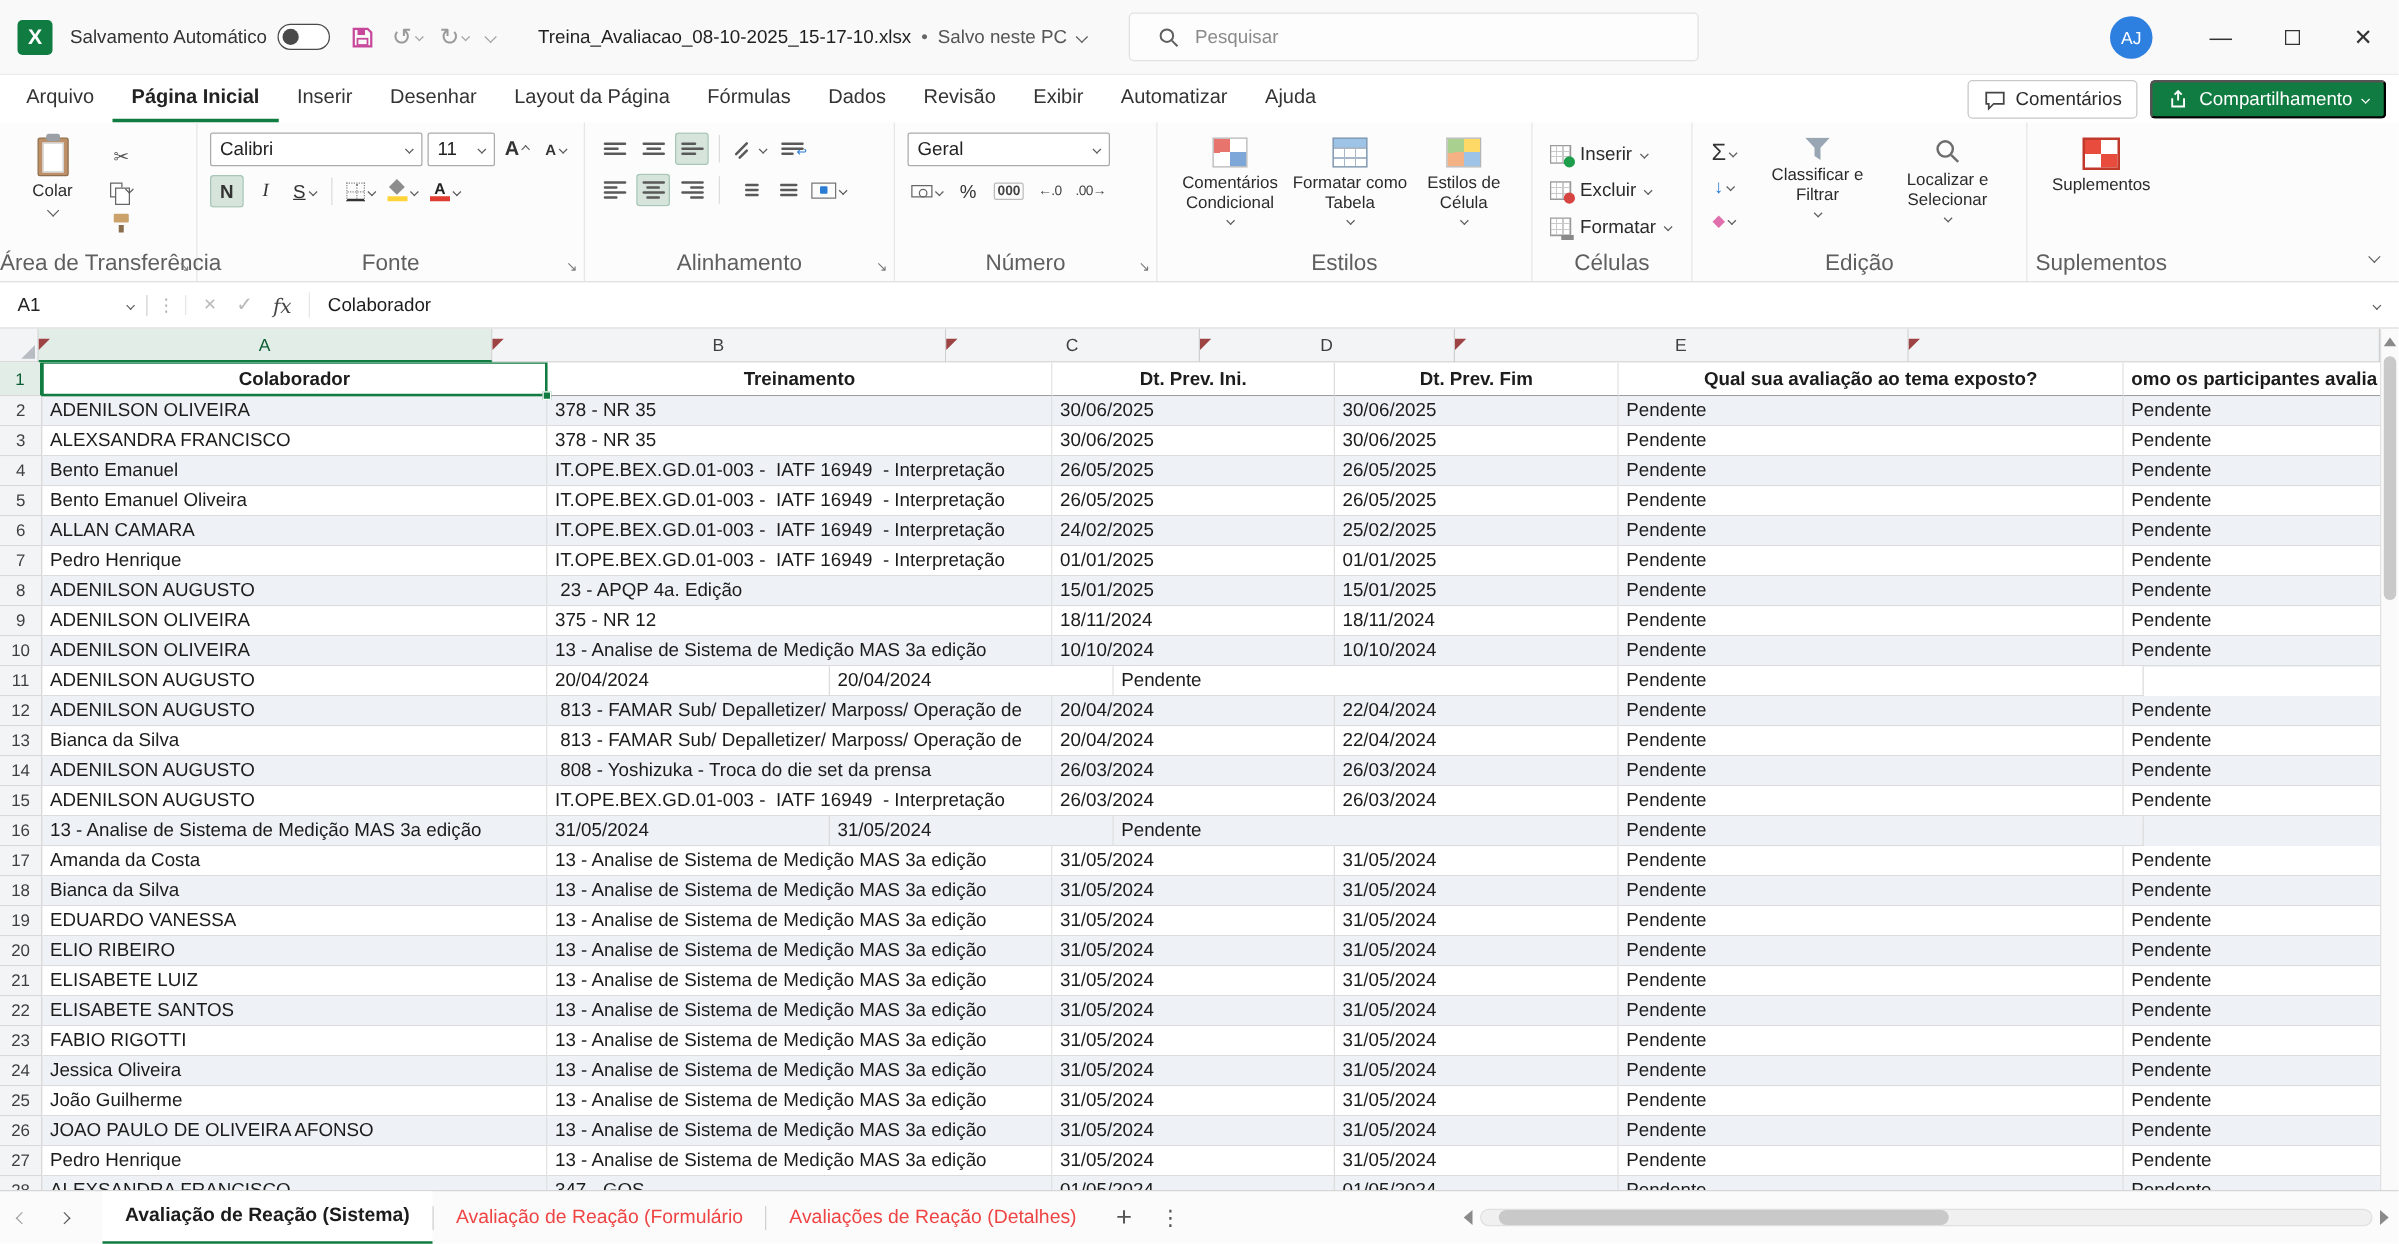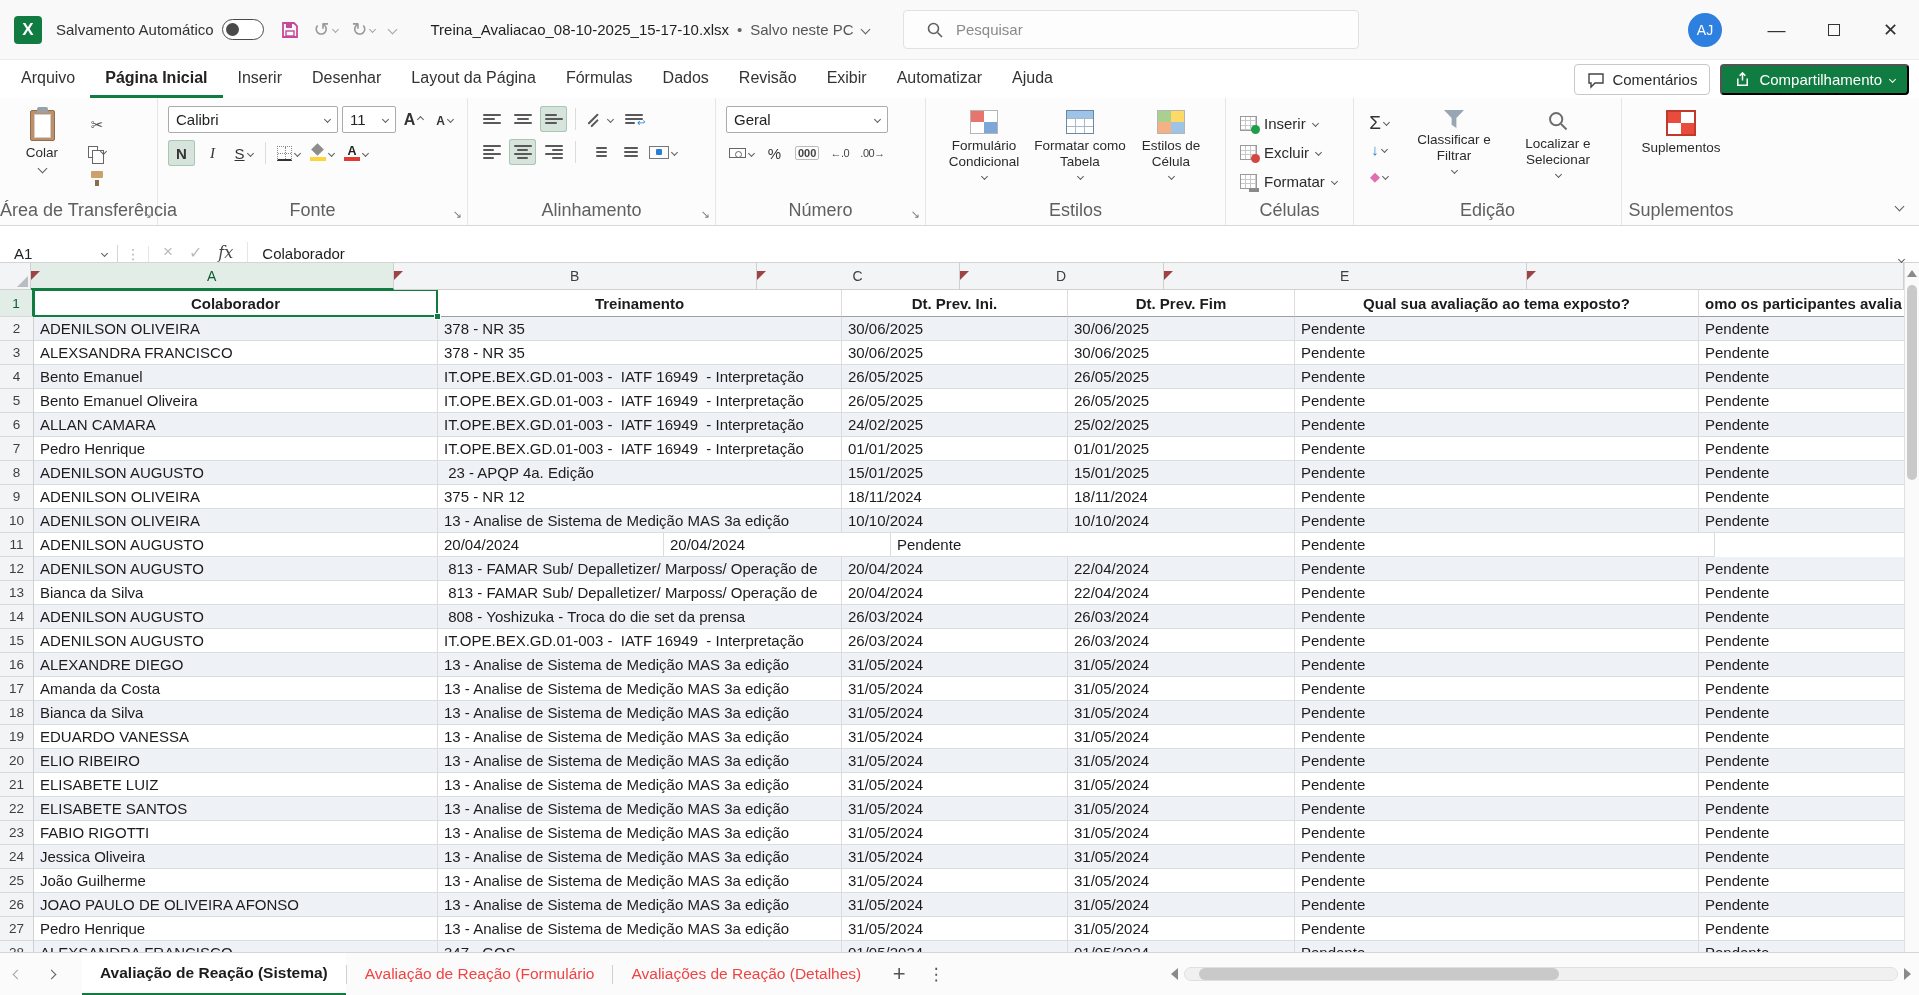--- a/index.html
+++ b/index.html
@@ -127,21 +127,21 @@
   .filldown{color:#2b7cd3;font-size:15px;font-weight:bold}
   .eraser{color:#e06fae;font-size:13px}
   .ic-funnel{width:20px;height:18px;background:#98a6b3;
     clip-path:polygon(0 0,100% 0,62% 45%,62% 100%,38% 82%,38% 45%)}
   .ic-addins{width:30px;height:26px;border:2px solid #c0392b;
     background:conic-gradient(#fff 0 90deg,#e74c3c 90deg 180deg,#fff 180deg 270deg,#e74c3c 270deg)}
   .ribbon-collapse{position:absolute;right:16px;bottom:10px}
 
   
   .fbar{position:absolute;top:226px;left:0;right:0;height:37px;background:#fff;
-    border-bottom:1px solid #d4d4d4;display:flex;align-items:flex-end}
+    border-bottom:1px solid #d4d4d4;display:flex;align-items:center}
   .namebox{width:118px;display:flex;align-items:center;justify-content:space-between;
     padding:0 10px 0 14px;font-size:15px;color:#222;border-right:1px solid #d4d4d4}
   .fdots{display:flex;align-items:center;color:#b0b0b0;font-size:14px;padding:0 8px;border-right:1px solid #e6e6e6}
   .fbtns{display:flex;align-items:center;gap:16px;padding:0 14px;border-right:1px solid #e6e6e6}
   .fx-x{color:#b9b9b9;font-size:17px}
   .fx-check{color:#b9b9b9;font-size:16px}
   .fx-fx{font-family:"DejaVu Serif",serif;font-style:italic;font-size:16px;color:#444}
   .fcontent{flex:1;display:flex;align-items:center;padding-left:14px;font-size:15px;color:#1c1c1c}
   .fexpand{width:36px;display:flex;align-items:center;justify-content:center}
 
@@ -469,21 +469,21 @@
           </div>
       </div>
     </div>
     <div class="glabel">Número</div>
     <span class="dlg">↘</span>
   </div>
 
   <div class="rgroup" style="width:300px">
     <div class="bigbtn" style="width:96px">
       <div class="ic-cond"></div>
-      <div class="biglabel">Formulário Condicional</div>
+      <div class="biglabel">Comentários Condicional</div>
       <span class="cv sm"></span>
     </div>
     <div class="bigbtn" style="width:96px">
       <div class="ic-table"></div>
       <div class="biglabel">Formatar como Tabela</div>
       <span class="cv sm"></span>
     </div>
     <div class="bigbtn" style="width:86px">
       <div class="ic-cellstyles"></div>
       <div class="biglabel">Estilos de Célula</div>
@@ -733,21 +733,20 @@
           <div class="rh">15</div>
           <div class="cell c0">ADENILSON AUGUSTO</div>
           <div class="cell c1">IT.OPE.BEX.GD.01-003 -  IATF 16949  - Interpretação</div>
           <div class="cell c2">26/03/2024</div>
           <div class="cell c3">26/03/2024</div>
           <div class="cell c4">Pendente</div>
           <div class="cell c5">Pendente</div>
         </div>
         <div class="grow band">
           <div class="rh">16</div>
-          <div class="cell c0">ALEXANDRE DIEGO</div>
           <div class="cell c1">13 - Analise de Sistema de Medição MAS 3a edição</div>
           <div class="cell c2">31/05/2024</div>
           <div class="cell c3">31/05/2024</div>
           <div class="cell c4">Pendente</div>
           <div class="cell c5">Pendente</div>
         </div>
         <div class="grow">
           <div class="rh">17</div>
           <div class="cell c0">Amanda da Costa</div>
           <div class="cell c1">13 - Analise de Sistema de Medição MAS 3a edição</div>

